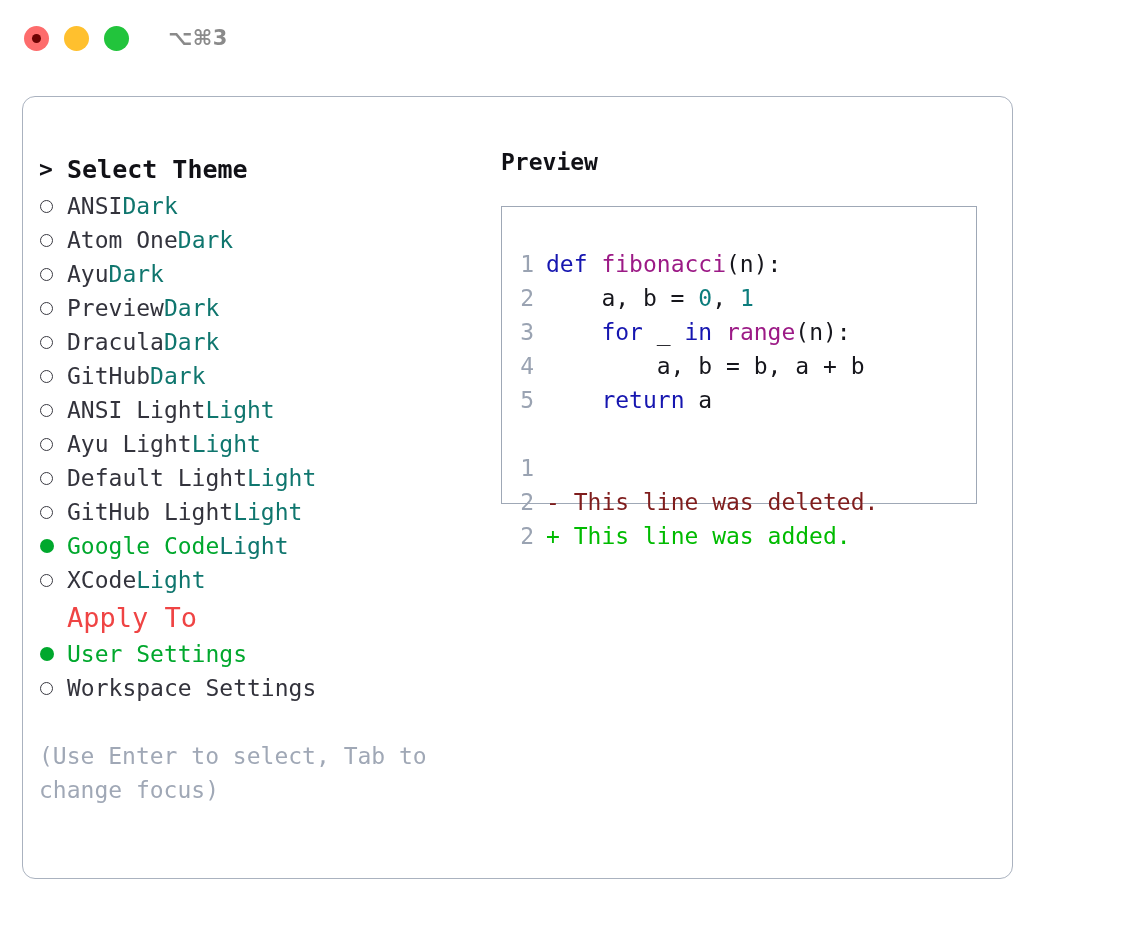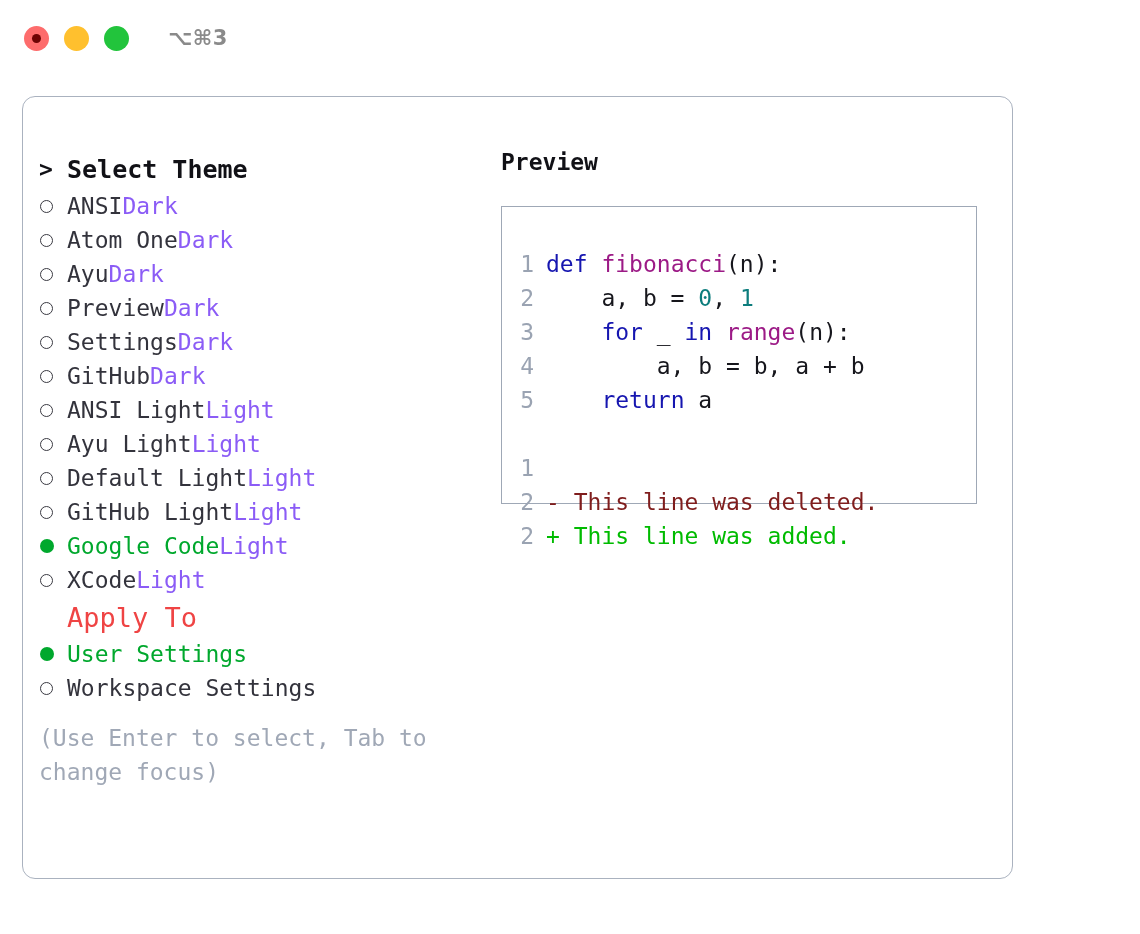--- a/index.html
+++ b/index.html
@@ -124,30 +124,30 @@
   #header-row {
     height: 40px;
     font-weight: bold;
     color: #111116;
     font-size: 25px;
   }
   #header-row .bullet { font-weight: bold; color: #111116; }
 
   .theme-name  { color: #33333c; text-align: right; }
   .theme-name.selected { color: #00a82d; }
-  .theme-kind  { color: #8b5cf6; }
+  .theme-kind  { color: #0f766e; }
 
   #apply-header {
     height: 40px;
     color: #ef4444;
     font-size: 27px;
   }
 
   #hint {
-    margin-top: 16px;
+    margin-top: 34px;
     color: #a0a8b6;
     font-size: 23px;
     line-height: 34px;
     width: 410px;
   }
 
   
   #right-col {
     position: absolute;
     left: 478px;
@@ -218,21 +218,21 @@
         <div class="row" id="header-row">
           <span class="bullet">&gt;</span>
           <span>Select Theme</span>
         </div>
 
         <div id="theme-list">
             <div class="row"><span class="bullet"><span class="dot-hollow"></span></span><span class="theme-name">ANSI</span> <span class="theme-kind">Dark</span></div>
             <div class="row"><span class="bullet"><span class="dot-hollow"></span></span><span class="theme-name">Atom One</span> <span class="theme-kind">Dark</span></div>
             <div class="row"><span class="bullet"><span class="dot-hollow"></span></span><span class="theme-name">Ayu</span> <span class="theme-kind">Dark</span></div>
             <div class="row"><span class="bullet"><span class="dot-hollow"></span></span><span class="theme-name">Preview</span> <span class="theme-kind">Dark</span></div>
-            <div class="row"><span class="bullet"><span class="dot-hollow"></span></span><span class="theme-name">Settings</span> <span class="theme-kind">Dark</span></div>
+            <div class="row"><span class="bullet"><span class="dot-hollow"></span></span><span class="theme-name">Dracula</span> <span class="theme-kind">Dark</span></div>
             <div class="row"><span class="bullet"><span class="dot-hollow"></span></span><span class="theme-name">GitHub</span> <span class="theme-kind">Dark</span></div>
             <div class="row"><span class="bullet"><span class="dot-hollow"></span></span><span class="theme-name">ANSI Light</span> <span class="theme-kind">Light</span></div>
             <div class="row"><span class="bullet"><span class="dot-hollow"></span></span><span class="theme-name">Ayu Light</span> <span class="theme-kind">Light</span></div>
             <div class="row"><span class="bullet"><span class="dot-hollow"></span></span><span class="theme-name">Default Light</span> <span class="theme-kind">Light</span></div>
             <div class="row"><span class="bullet"><span class="dot-hollow"></span></span><span class="theme-name">GitHub Light</span> <span class="theme-kind">Light</span></div>
             <div class="row"><span class="bullet"><span class="dot-filled"></span></span><span class="theme-name selected">Google Code</span> <span class="theme-kind">Light</span></div>
             <div class="row"><span class="bullet"><span class="dot-hollow"></span></span><span class="theme-name">XCode</span> <span class="theme-kind">Light</span></div>
           </div>
 
         <div class="row" id="apply-header">

